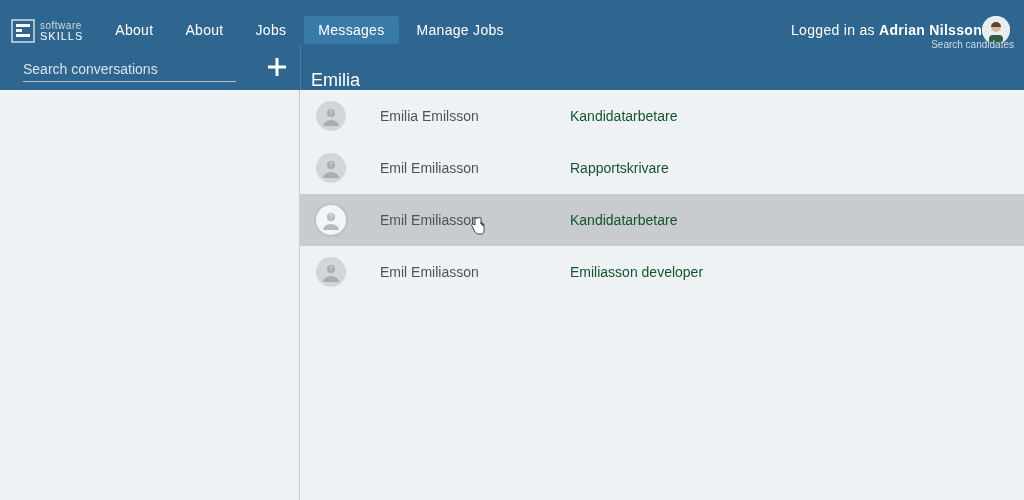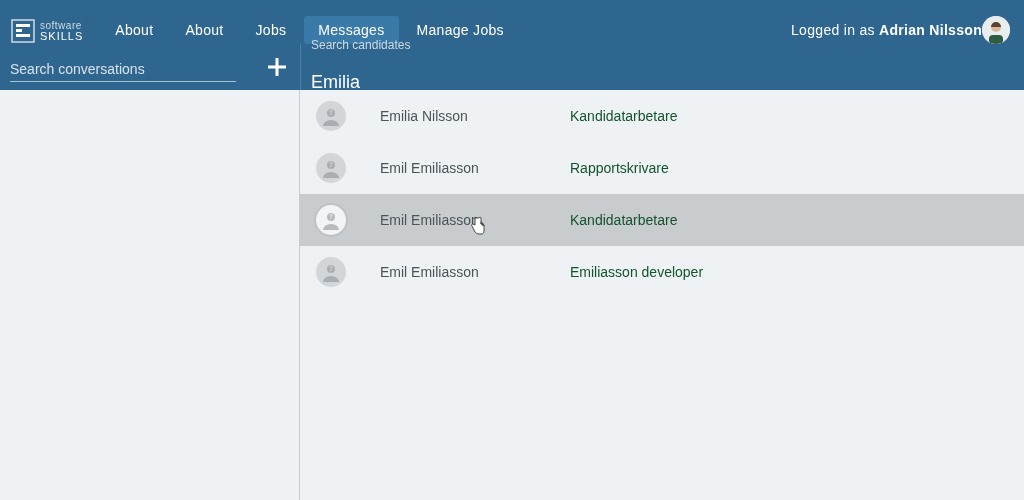--- a/index.html
+++ b/index.html
@@ -53,21 +53,21 @@
     height: 46px;
     background: #2f6690;
     display: flex;
     align-items: stretch;
     color: #fff;
   }
   .sub-left {
     width: 300px;
     display: flex;
     align-items: flex-end;
-    padding: 0 10px 8px 10px;
+    padding: 0 10px 8px 23px;
     gap: 28px;
   }
   .conv-search {
     flex: 1;
     background: transparent;
     border: none;
     border-bottom: 1px solid #a9c2d3;
     color: #fff;
     font-size: 14px;
     padding: 4px 0;
@@ -79,21 +79,21 @@
     display:flex; align-items:center; justify-content:center;
     cursor:pointer;
     margin-bottom: 2px;
   }
   .sub-right {
     flex: 1;
     border-left: 1px solid rgba(255,255,255,0.15);
     padding: 4px 10px 4px 10px;
     display:flex; flex-direction:column; justify-content:center;
   }
-  .cand-label { font-size: 12px; color: #cfdbe4; margin-bottom: 18px; }
+  .cand-label { font-size: 10px; color: #cfdbe4; margin-bottom: 18px; text-align: right; }
   .cand-input-wrap { width: 333px; border-bottom: 1px solid #d7e3ec; }
   .cand-input {
     width: 100%;
     background: transparent;
     border: none;
     color: #fff;
     font-size: 18px;
     padding: 2px 0 3px 0;
     outline: none;
   }
@@ -210,21 +210,21 @@
   <div class="right-col">
 
     <div class="cand-row">
       <div class="cand-avatar">
         <svg width="20" height="20" viewBox="0 0 20 20">
           <circle cx="10" cy="7" r="4" fill="#a9aeb2"></circle>
           <path d="M2 20 a8 6 0 0 1 16 0 z" fill="#a9aeb2"></path>
           <text x="10" y="9" text-anchor="middle" font-size="7" fill="#d3d6d8" font-weight="bold">?</text>
         </svg>
       </div>
-      <div class="cand-name">Emilia Nilsson</div>
+      <div class="cand-name">Emilia Emilsson</div>
       <div class="cand-role">Kandidatarbetare</div>
     </div>
 
     <div class="cand-row">
       <div class="cand-avatar">
         <svg width="20" height="20" viewBox="0 0 20 20">
           <circle cx="10" cy="7" r="4" fill="#a9aeb2"></circle>
           <path d="M2 20 a8 6 0 0 1 16 0 z" fill="#a9aeb2"></path>
           <text x="10" y="9" text-anchor="middle" font-size="7" fill="#d3d6d8" font-weight="bold">?</text>
         </svg>

